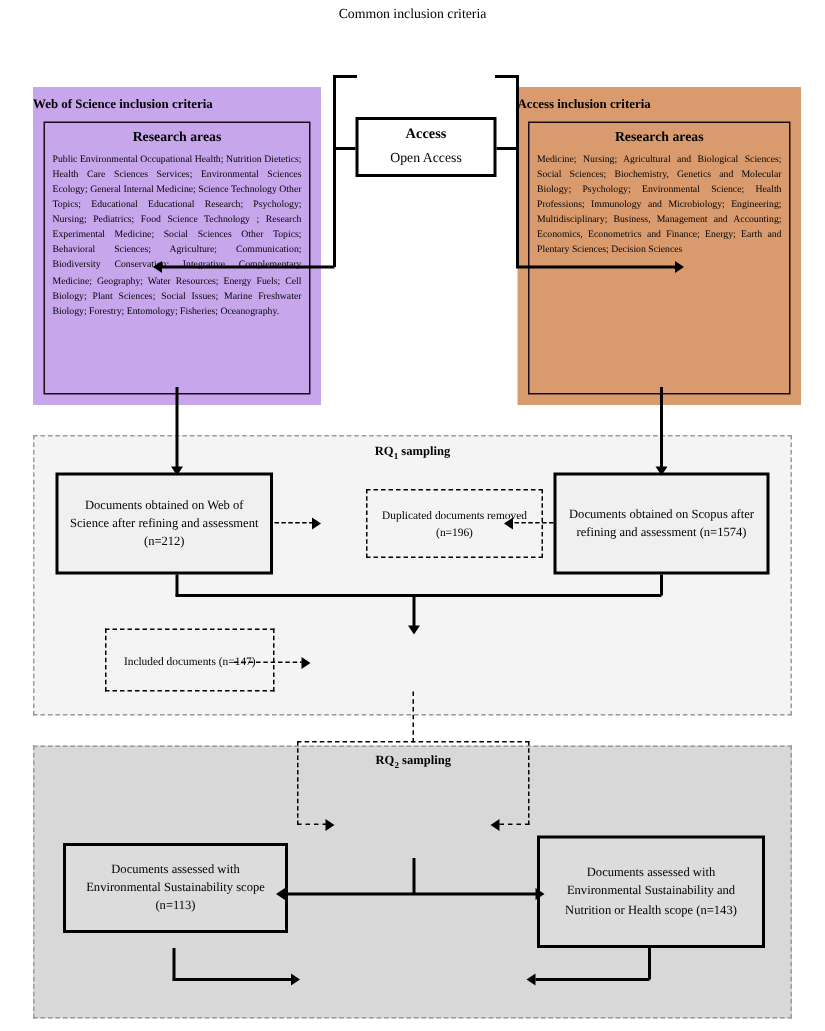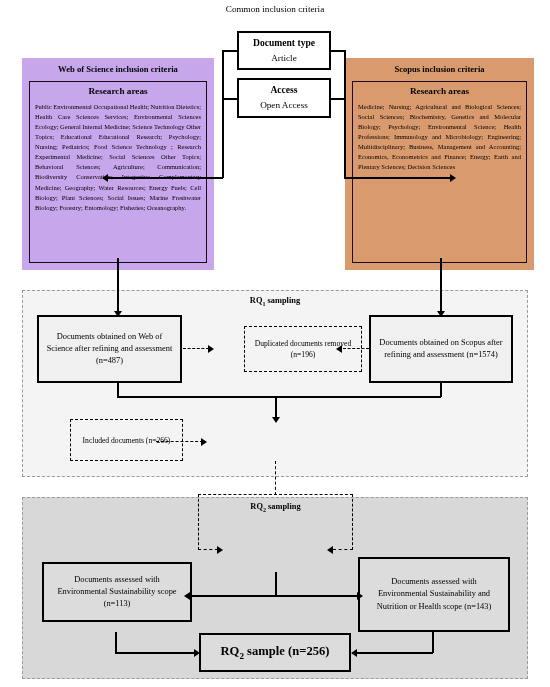--- a/index.html
+++ b/index.html
@@ -53,21 +53,20 @@
     text-align: center;
   }
 
   
   .panel {
     position: absolute;
     box-sizing: border-box;
     z-index: 2;
   }
   .panel .panel-title {
-    text-align: center;
     font-weight: bold;
     font-size: 8.6px;
     padding-top: 6px;
     padding-bottom: 5px;
   }
   .panel .inner {
     position: absolute;
     left: 7px;
     right: 7px;
     top: 23px;
@@ -203,31 +202,27 @@
 
   <div class="panel" style="left:22px; top:58px; width:192px; height:212px; background:#c7a6ec;">
     <div class="panel-title">Web of Science inclusion criteria</div>
     <div class="inner">
       <h4>Research areas</h4>
       <p>Public Environmental Occupational Health; Nutrition Dietetics; Health Care Sciences Services; Environmental Sciences Ecology; General Internal Medicine; Science Technology Other Topics; Educational Educational Research; Psychology; Nursing; Pediatrics; Food Science Technology ; Research Experimental Medicine; Social Sciences Other Topics; Behavioral Sciences; Agriculture; Communication; Biodiversity Conservation; Integrative Complementary Medicine; Geography; Water Resources; Energy Fuels; Cell Biology; Plant Sciences; Social Issues; Marine Freshwater Biology; Forestry; Entomology; Fisheries; Oceanography.</p>
     </div>
   </div>
 
   <div class="panel" style="left:345px; top:58px; width:189px; height:212px; background:#d99b6d;">
-    <div class="panel-title">Scopus inclusion criteria</div>
+    <div class="panel-title">Access inclusion criteria</div>
     <div class="inner">
       <h4>Research areas</h4>
       <p>Medicine; Nursing; Agricultural and Biological Sciences; Social Sciences; Biochemistry, Genetics and Molecular Biology; Psychology; Environmental Science; Health Professions; Immunology and Microbiology; Engineering; Multidisciplinary; Business, Management and Accounting; Economics, Econometrics and Finance; Energy; Earth and Plentary Sciences; Decision Sciences</p>
     </div>
   </div>
 
-  <div class="topbox" style="left:237px; top:31px; width:94px; height:39px;">
-    <div class="hdr">Document type</div>
-    <div class="val">Article</div>
-  </div>
 
   <div class="topbox" style="left:237px; top:78px; width:94px; height:40px;">
     <div class="hdr">Access</div>
     <div class="val">Open Access</div>
   </div>
 
   <div class="ln thick h" style="left:222px; top:50px; width:16px;"></div>
   <div class="ln thick h" style="left:222px; top:98px; width:16px;"></div>
   <div class="ln thick v" style="left:222px; top:50px; height:128px;"></div>
   <div class="ln thick h" style="left:108px; top:177px; width:115px;"></div>
@@ -238,39 +233,39 @@
   <div class="ln thick v" style="left:344px; top:50px; height:128px;"></div>
   <div class="ln thick h" style="left:344px; top:177px; width:107px;"></div>
   <div class="arrow right" style="left:450px; top:174px;"></div>
 
   <div class="ln thick v" style="left:117px; top:258px; height:55px;"></div>
   <div class="arrow down" style="left:114px; top:311px;"></div>
 
   <div class="ln thick v" style="left:440px; top:258px; height:55px;"></div>
   <div class="arrow down" style="left:437px; top:311px;"></div>
 
-  <div class="fbox solid" style="left:37px; top:315px; width:145px; height:68px;">Documents obtained on Web of Science after refining and assessment (n=487)</div>
+  <div class="fbox solid" style="left:37px; top:315px; width:145px; height:68px;">Documents obtained on Web of Science after refining and assessment (n=212)</div>
 
   <div class="fbox dash" style="left:216px; top:326px; width:118px; height:46px;">Duplicated documents removed (n=196)</div>
 
   <div class="fbox solid" style="left:369px; top:315px; width:144px; height:68px;">Documents obtained on Scopus after refining and assessment (n=1574)</div>
 
   <div class="dln h" style="left:183px; top:348px; width:26px;"></div>
   <div class="arrow right" style="left:208px; top:345px;"></div>
 
   <div class="dln h" style="left:343px; top:348px; width:26px;"></div>
   <div class="arrow left" style="left:336px; top:345px;"></div>
 
   <div class="ln thick v" style="left:117px; top:383px; height:14px;"></div>
   <div class="ln thick v" style="left:440px; top:383px; height:14px;"></div>
   <div class="ln thick h" style="left:117px; top:396px; width:324px;"></div>
   <div class="ln thick v" style="left:275px; top:396px; height:23px;"></div>
   <div class="arrow down" style="left:272px; top:417px;"></div>
 
-  <div class="fbox dash" style="left:42px; top:419px; width:113px; height:42px;">Included documents (n=266)</div>
+  <div class="fbox dash" style="left:42px; top:419px; width:113px; height:42px;">Included documents (n=147)</div>
   <div class="dln h" style="left:156px; top:441px; width:47px;"></div>
   <div class="arrow right" style="left:201px; top:438px;"></div>
 
 
   <div class="dln v" style="left:275px; top:461px; height:34px;"></div>
 
   <div class="dln h" style="left:198px; top:494px; width:155px;"></div>
   <div class="dln v" style="left:198px; top:494px; height:56px;"></div>
   <div class="dln v" style="left:352px; top:494px; height:56px;"></div>
   <div class="dln h" style="left:198px; top:549px; width:20px;"></div>
@@ -294,17 +289,14 @@
   <div class="fbox grayfill" style="left:358px; top:557px; width:152px; height:75px;">Documents assessed with Environmental Sustainability and Nutrition or Health scope (n=143)</div>
 
   <div class="ln thick v" style="left:115px; top:632px; height:21px;"></div>
   <div class="ln thick h" style="left:115px; top:652px; width:82px;"></div>
   <div class="arrow right" style="left:194px; top:649px;"></div>
 
   <div class="ln thick v" style="left:432px; top:632px; height:21px;"></div>
   <div class="ln thick h" style="left:357px; top:652px; width:76px;"></div>
   <div class="arrow left" style="left:351px; top:649px;"></div>
 
-  <div class="fbox result gray" style="left:199px; top:633px; width:152px; height:39px;">
-    <span><span>RQ</span><sub>2</sub><span> sample (n=256)</span></span>
-  </div>
 
 </div>
 
 </body></html>

